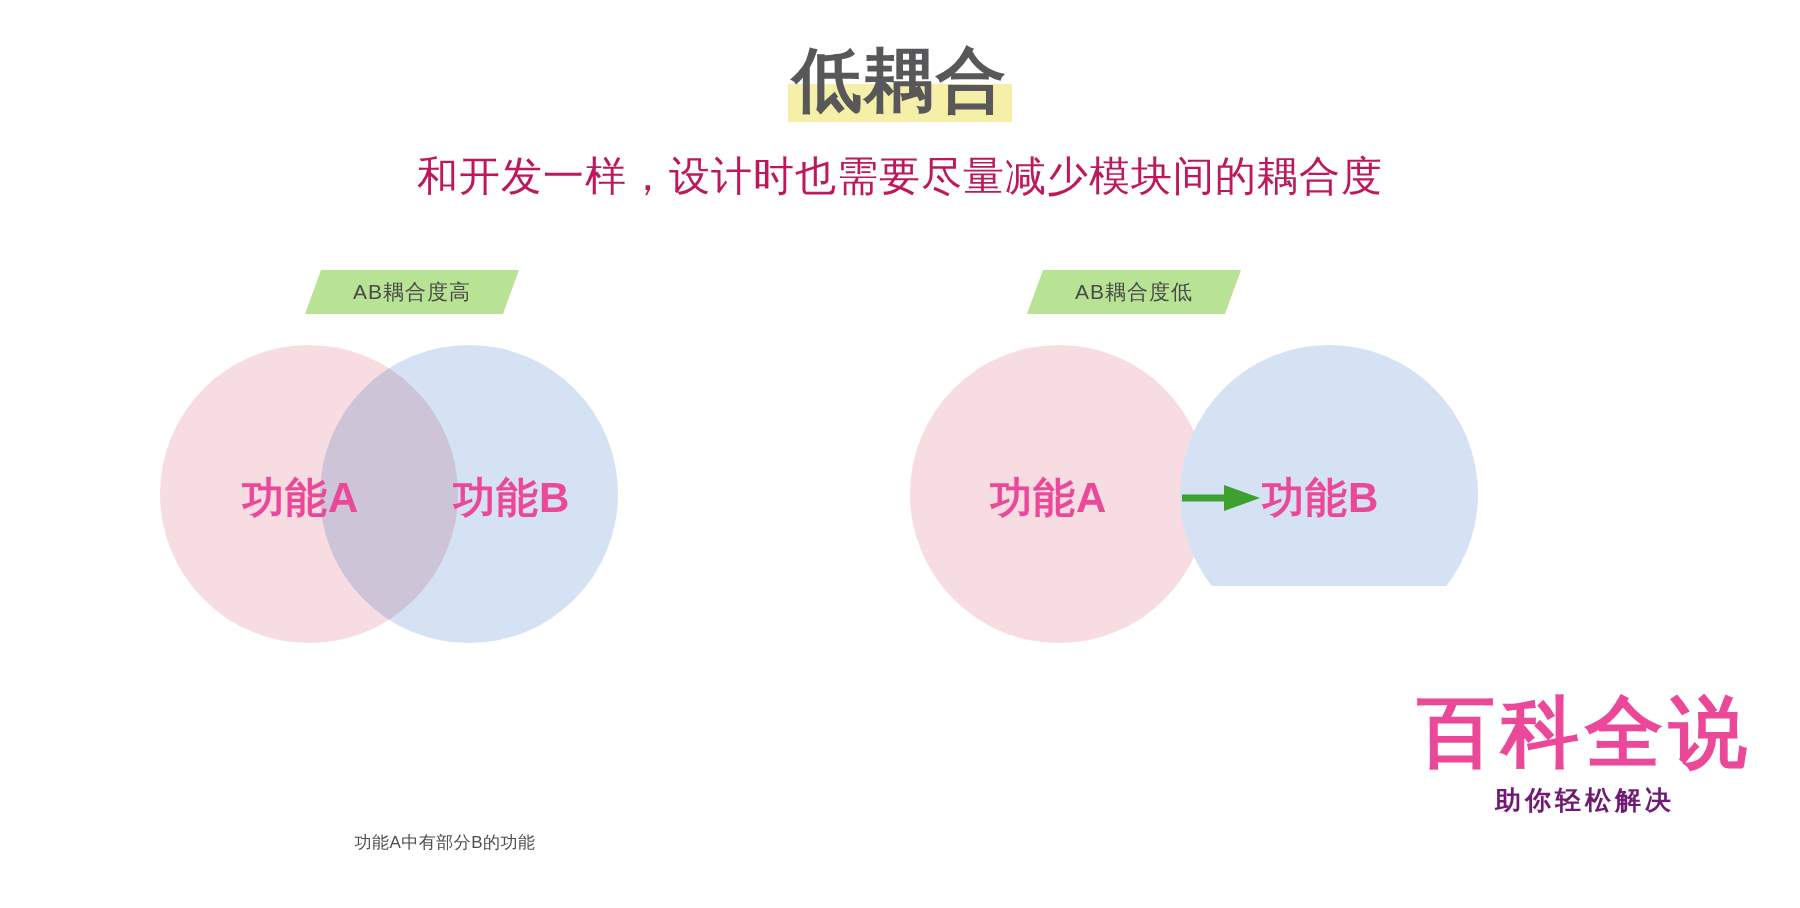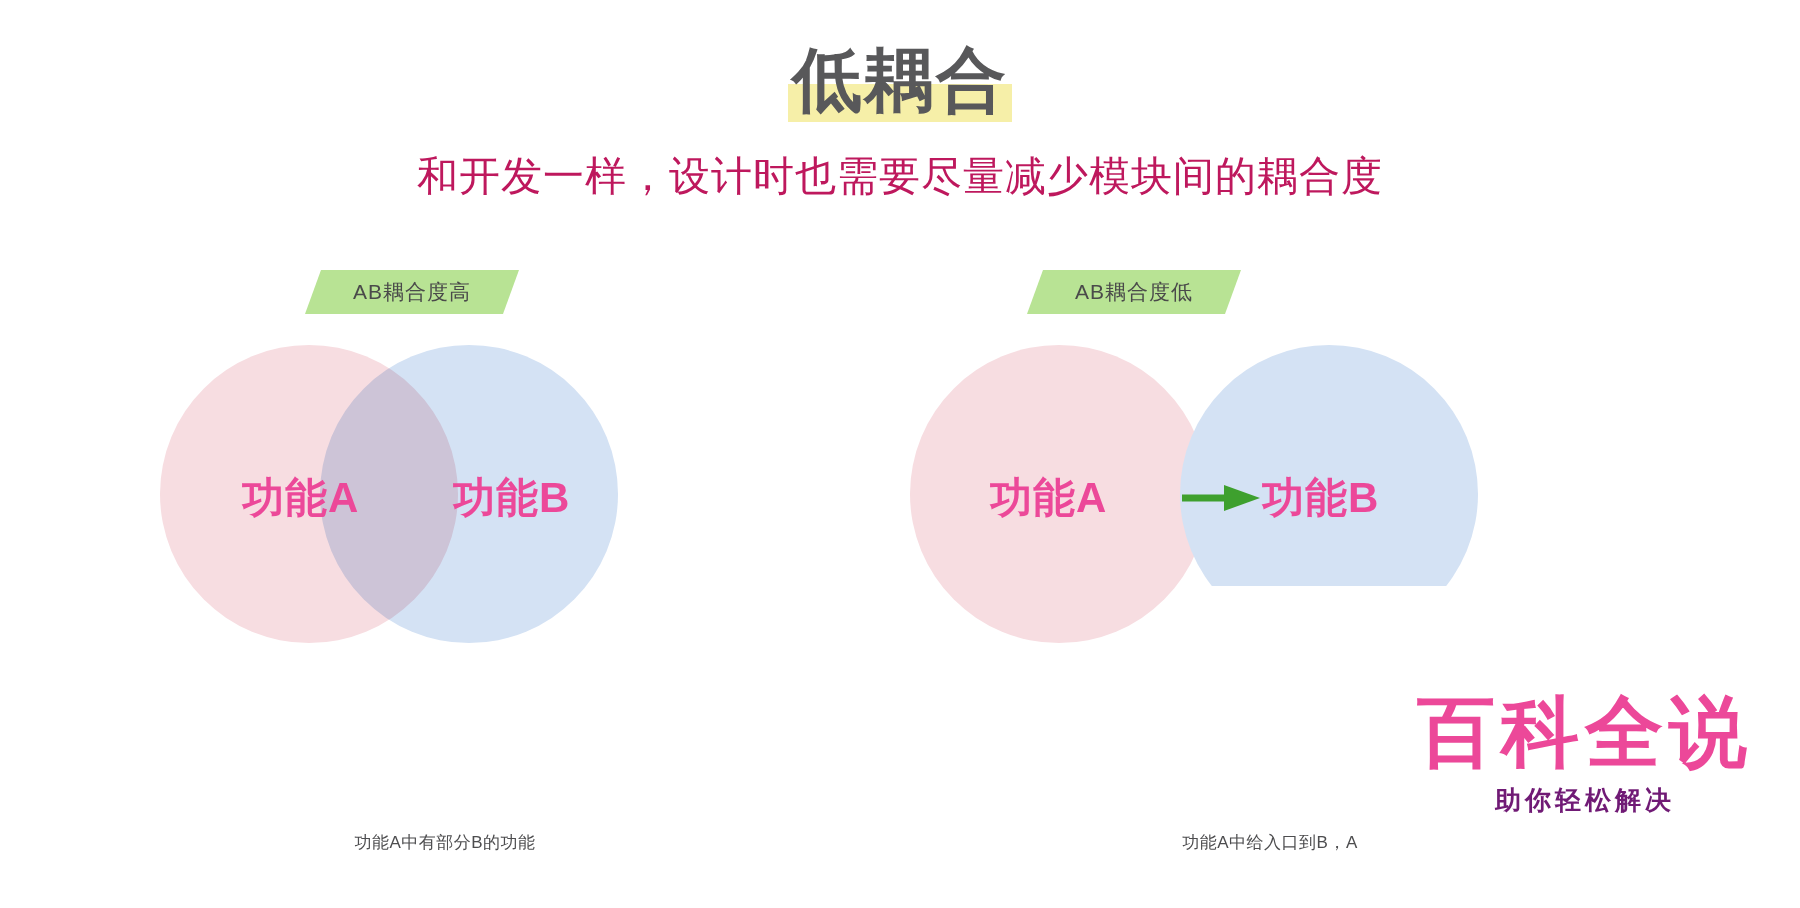--- a/index.html
+++ b/index.html
@@ -251,21 +251,20 @@
     <div class="arrow">
       <svg width="82" height="30" viewBox="0 0 82 30" xmlns="http://www.w3.org/2000/svg">
         <line x1="2" y1="15" x2="56" y2="15" stroke="#3ea02e" stroke-width="7"></line>
         <polygon points="44,2 80,15 44,28" fill="#3ea02e"></polygon>
       </svg>
     </div>
 
     <div class="circle-label lbl-sep-a">功能A</div>
     <div class="circle-label lbl-sep-b">功能B</div>
 
-    <div class="caption">功能A中给入口到B，A</div>
   </div>
 
   <div class="watermark">
     <div class="wm-main">百科全说</div>
     <div class="wm-sub">助你轻松解决</div>
   </div>
 
 </div>
 
 </body></html>

